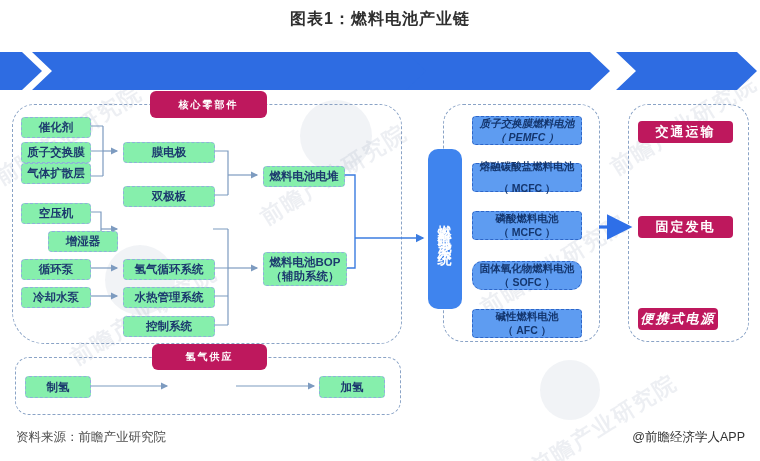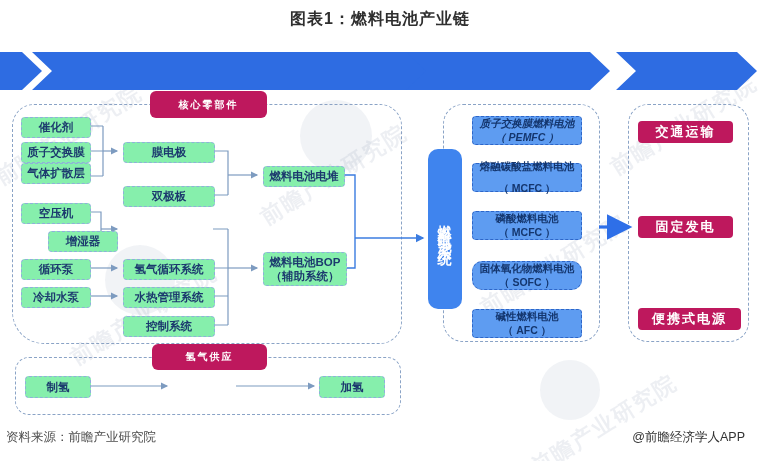--- a/index.html
+++ b/index.html
@@ -7,21 +7,21 @@
   .stage{position:relative;width:760px;height:461px;background:#ffffff;overflow:hidden;}
   .abs{position:absolute;}
   .title{left:0;top:9px;width:760px;text-align:center;font-size:16px;font-weight:bold;color:#2f2f2f;letter-spacing:1px;}
   .banner-text{top:52px;height:38px;line-height:38px;text-align:center;color:#ffffff;font-size:15px;font-weight:bold;letter-spacing:1px;}
   .container{border:1.4px dashed #8aa3c6;border-radius:20px;background:transparent;}
   .hdr{background:#be185d;color:#ffffff;font-weight:bold;font-size:10px;text-align:center;border-radius:6px;display:flex;align-items:center;justify-content:center;letter-spacing:2px;z-index:4;}
   .lightbox{background:#86efac;border:1px dashed #8fb0da;border-radius:4px;color:#1c3a6e;font-weight:bold;font-size:11.5px;display:flex;align-items:center;justify-content:center;text-align:center;z-index:3;line-height:1.25;}
   .midbox{background:#5e9cf1;border:1px dashed #2e66c8;border-radius:4px;color:#14366e;font-weight:bold;font-size:10.5px;display:flex;flex-direction:column;align-items:center;justify-content:center;text-align:center;z-index:3;line-height:1.25;}
   .solidbox{background:#be185d;border-radius:4px;color:#ffffff;font-weight:bold;font-size:13px;display:flex;align-items:center;justify-content:center;text-align:center;z-index:3;letter-spacing:2px;}
   .sysbox{background:#3f84ee;border-radius:10px;color:#ffffff;font-weight:bold;font-size:14px;display:flex;align-items:center;justify-content:center;z-index:5;writing-mode:vertical-rl;text-orientation:upright;letter-spacing:5px;}
-  .footer-src{left:6px;top:429px;font-size:12.5px;color:#4d4d4d;}
+  .footer-src{left:16px;top:429px;font-size:12.5px;color:#4d4d4d;}
   .footer-credit{left:460px;top:429px;width:285px;text-align:right;font-size:12.5px;color:#333333;}
   .wm{color:rgba(140,158,180,0.16);font-size:22px;font-weight:bold;transform:rotate(-32deg);white-space:nowrap;z-index:1;letter-spacing:2px;}
   .wm-circle{border-radius:50%;background:rgba(150,165,185,0.13);z-index:1;}
   svg{position:absolute;left:0;top:0;z-index:2;}
 </style>
 </head>
 <body>
 
 <div class="stage">
 
@@ -98,21 +98,21 @@
     <span>固体氧化物燃料电池</span>
     <span>（ SOFC ）</span>
   </div>
   <div class="abs midbox" style="left:472px;top:309px;width:108px;height:27px;">
     <span>碱性燃料电池</span>
     <span>（ AFC ）</span>
   </div>
 
   <div class="abs solidbox" style="left:638px;top:121px;width:95px;height:22px;">交通运输</div>
   <div class="abs solidbox" style="left:638px;top:216px;width:95px;height:22px;">固定发电</div>
-  <div class="abs solidbox" style="left:638px;top:308px;width:103px;height:22px;">便携式电源</div>
+  <div class="abs solidbox" style="left:638px;top:308px;width:80px;height:22px;font-style:italic;">便携式电源</div>
 
   <svg width="760" height="461">
     <defs>
       <marker id="ag" markerWidth="7" markerHeight="7" refX="5" refY="3" orient="auto">
         <path d="M0,0 L6,3 L0,6 Z" fill="#7d9bc0"></path>
       </marker>
       <marker id="ab" markerWidth="7" markerHeight="7" refX="5" refY="3" orient="auto">
         <path d="M0,0 L6,3 L0,6 Z" fill="#3b7ce0"></path>
       </marker>
       <marker id="abL" markerWidth="9" markerHeight="9" refX="6" refY="4" orient="auto">

